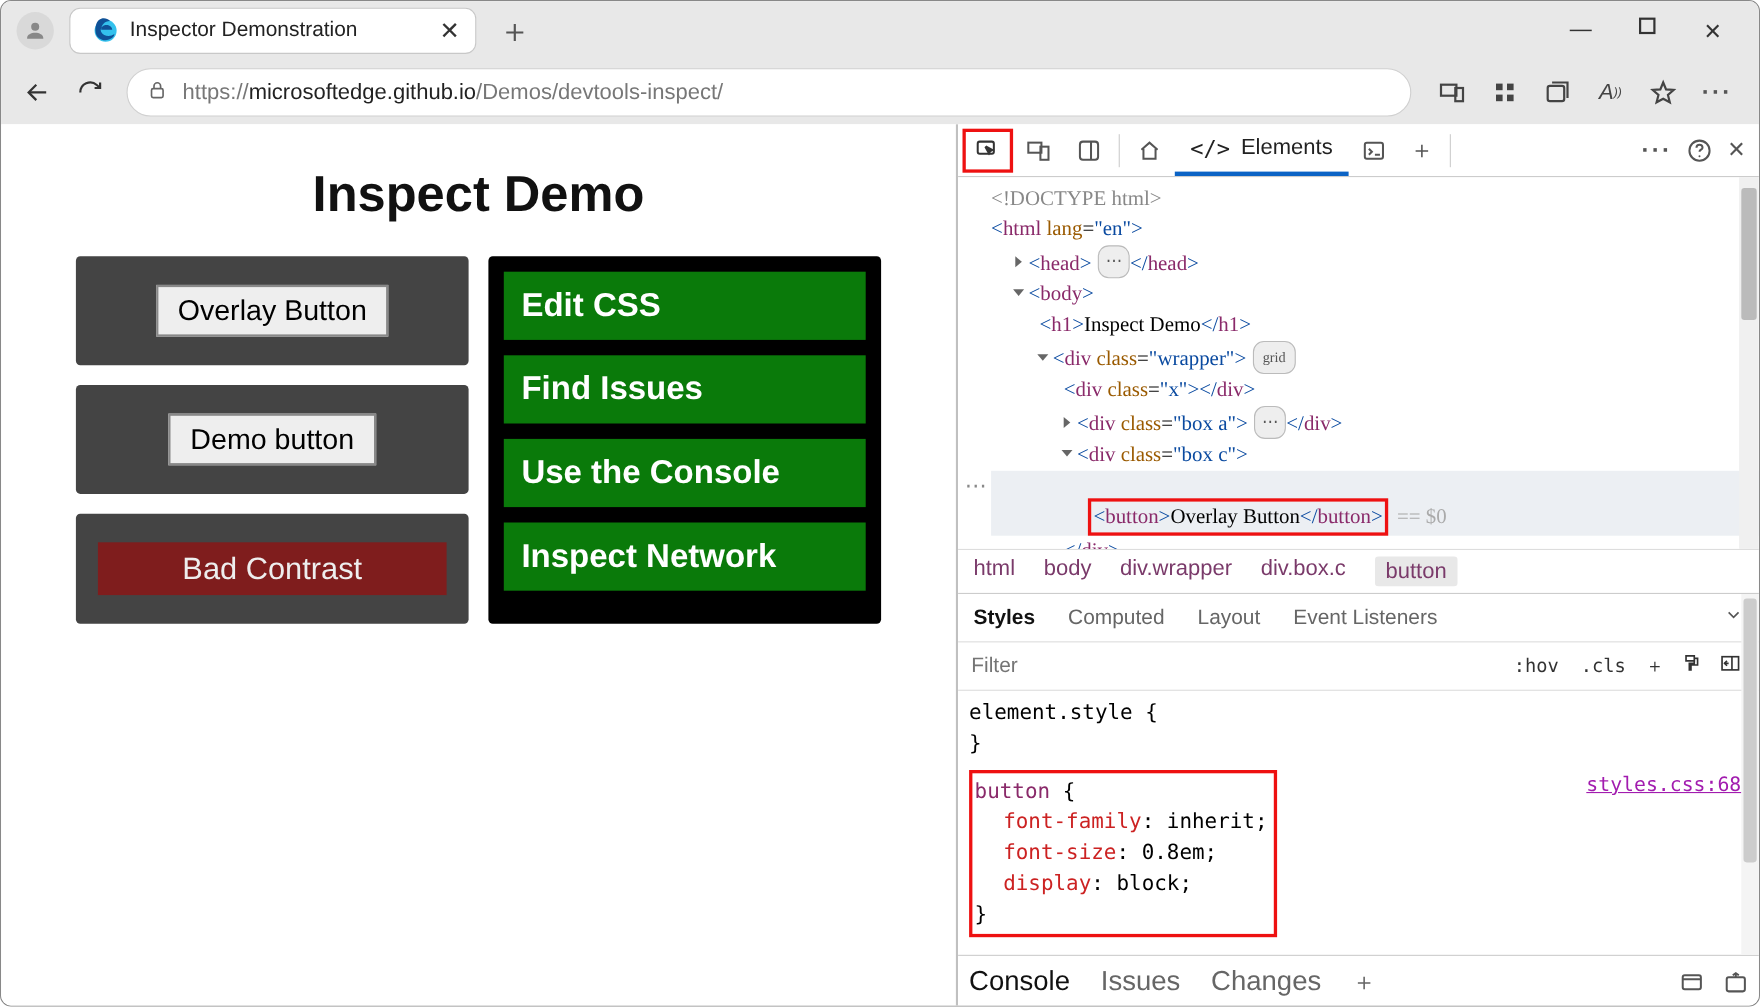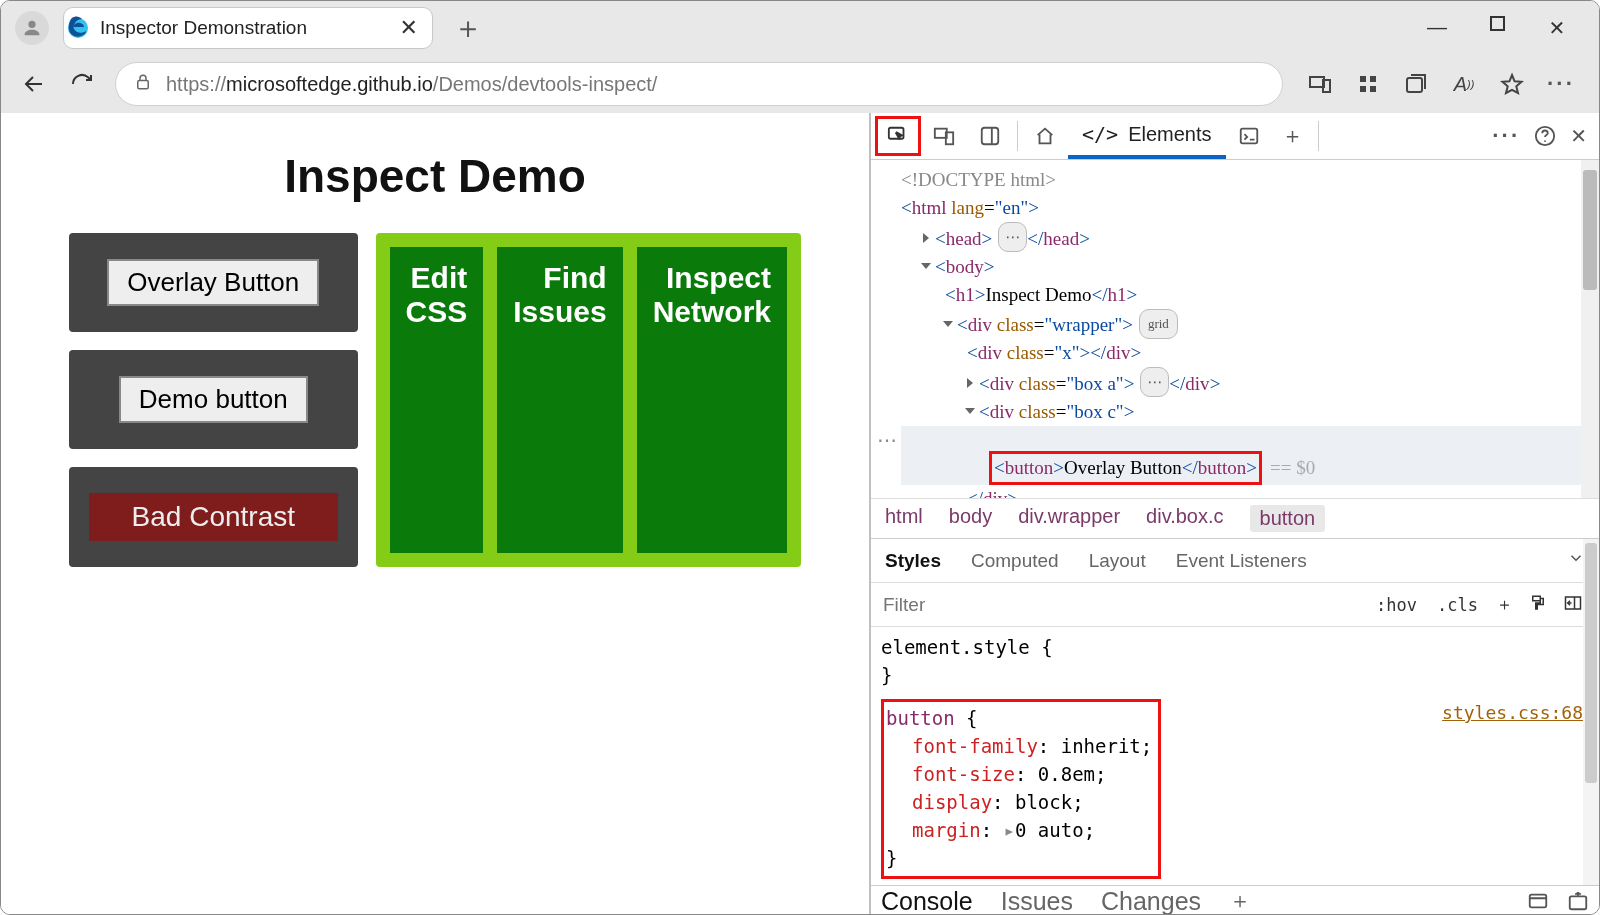--- a/index.html
+++ b/index.html
@@ -4,21 +4,21 @@
 <style>
   * { box-sizing: border-box; margin: 0; padding: 0; }
   html, body { width: 1600px; height: 915px; font-family: "Segoe UI", Arial, sans-serif; overflow: hidden; background: #fff; }
   body { border: 1px solid #888; border-radius: 10px; }
 
   
   .chrome { background: #e8e8e8; }
   .tabstrip { display:flex; align-items:center; height:54px; padding:0 8px; gap:14px; }
   .profile-circ { width:34px; height:34px; border-radius:50%; background:#d9d9d9; display:flex; align-items:center; justify-content:center; margin-left:6px;}
   .profile-circ svg { width:22px; height:22px; fill:#888;}
-  .tab { display:flex; align-items:center; background:#fff; border:1px solid #c8c8c8; border-radius:10px; height:42px; padding:0 14px 0 2px; gap:10px; width:370px; }
+  .tab { display:flex; align-items:center; background:#fff; border:1px solid #c8c8c8; border-radius:10px; height:42px; padding:0 14px 0 20px; gap:10px; width:370px; }
   .tab .edge-ico { width:24px; height:24px; }
   .tab .title { font-size:19px; color:#222; flex:1; white-space:nowrap; overflow:hidden;}
   .tab .close { font-size:22px; color:#333; cursor:pointer; }
   .new-tab-btn { font-size:30px; color:#555; cursor:pointer; padding:0 6px;}
   .spacer { flex:1; }
   .winctrl { display:flex; gap:40px; padding-right:24px;}
   .winctrl span { font-size:20px; color:#333; cursor:pointer; display:inline-flex; width:20px; justify-content:center;}
   .winctrl .sq { width:15px; height:15px; border:2px solid #333; display:inline-block;}
 
   .addrbar { display:flex; align-items:center; height:58px; padding:0 18px; gap:18px; }
@@ -35,21 +35,21 @@
 
   
   .content-wrap { display:flex; height: calc(915px - 112px); }
   .page { width:870px; background:#fff; padding:18px 12px; border-right:2px solid #c0c0c0;}
   .page h1 { text-align:center; font-size:46px; font-weight:800; color:#111; margin:18px 0 30px;}
   .demo-grid { display:grid; grid-template-columns: 1fr 1fr; gap:18px; padding:0 56px;}
   .col-left { display:flex; flex-direction:column; gap:18px;}
   .darkbox { background:#444; border-radius:4px; padding:26px 20px; text-align:center;}
   .darkbox button { font-family:inherit; font-size:26px; background:#eee; border:2px solid #888; padding:6px 18px; cursor:pointer;}
   .darkbox.bad button { background:#7f1d1d; color:#eee; border:none; width:100%; font-size:28px; padding:8px 0;}
-  .greencol { background:#84cc16; border-radius:4px; padding:14px; display:flex; flex-direction:row; gap:14px;text-align:right;}
+  .greencol { background:#000000; border-radius:4px; padding:14px; display:flex; flex-direction:column; gap:14px;}
   .greencol a { display:block; background:#0a7a0a; color:#fff; font-size:30px; font-weight:600; padding:14px 16px; text-decoration:none; cursor:pointer;}
 
   
   .devtools { flex:1; display:flex; flex-direction:column; background:#fff; position:relative;}
   .dt-tabs { display:flex; align-items:center; height:48px; border-bottom:1px solid #ccc; padding:0 4px;}
   .dt-tabs .tbtn { width:46px; height:40px; display:flex; align-items:center; justify-content:center; cursor:pointer; color:#555;}
   .dt-tabs .tbtn svg { width:22px; height:22px; }
   .dt-tabs .inspect-hl { border:3px solid #e11; }
   .dt-tabs .vdiv { width:1px; height:30px; background:#ccc; margin:0 4px;}
   .dt-tabs .eltab { display:flex; align-items:center; gap:10px; padding:0 14px; height:46px; border-bottom:4px solid #0b63c5; font-size:20px; color:#222;}
@@ -90,21 +90,21 @@
   .styles-tabs { display:flex; align-items:center; height:44px; gap:30px; padding:0 14px; border-bottom:1px solid #ddd;text-align:right;}
   .styles-tabs span { font-size:19px; color:#666; cursor:pointer;}
   .styles-tabs .sel { color:#111; font-weight:600;}
   .styles-tabs .expand { margin-left:auto; }
   .styles-toolbar { display:flex; align-items:center; height:44px; border-bottom:1px solid #ddd; padding-right:8px;}
   .styles-toolbar input { flex:1; border:none; outline:none; font-size:19px; padding:0 12px; background:transparent;}
   .styles-toolbar .tool { font-size:17px; padding:0 10px; font-family:Consolas,monospace; cursor:pointer; color:#333;}
   .styles-toolbar .ico { padding:0 8px;}
   .css-body { font-family:Consolas,monospace; font-size:19px; padding:6px 10px; line-height:28px;}
   .css-rule { margin-top:10px; position:relative;}
-  .css-rule .src { position:absolute; right:6px; top:0; color:#a16207; text-decoration:underline; font-size:18px; cursor:pointer;margin-left:14px;}
+  .css-rule .src { position:absolute; right:6px; top:0; color:#a21caf; text-decoration:underline; font-size:18px; cursor:pointer;margin-left:14px;}
   .css-rule .sel-t { color:#8a2a6a;}
   .css-rule .prop { color:#000; padding-left:26px;}
   .css-rule .prop .pn { color:#c22;}
   .css-rule .prop .pv { color:#000;}
   .redbox { border:3px solid #e11; padding:2px 4px 4px 2px; display:inline-block; width:280px;}
   .styles-scroll { position:absolute; right:0; top:0; width:16px; height:100%; background:#f4f4f4;}
   .styles-scroll .thumb { position:absolute; top:4px; width:12px; left:2px; height:240px; background:#ccc; border-radius:3px;}
 
   
   .drawer { height:48px; border-top:1px solid #ccc; display:flex; align-items:center; padding:0 10px; gap:28px;}
@@ -210,20 +210,21 @@
         <div class="darkbox">
           <button>Demo button</button>
         </div>
         <div class="darkbox bad">
           <button>Bad Contrast</button>
         </div>
       </div>
       <div class="greencol">
         <a>Edit CSS</a>
         <a>Find Issues</a>
+        <a>Use the Console</a>
         <a>Inspect Network</a>
       </div>
     </div>
   </div>
 
   <div class="devtools">
 
     <div class="dt-tabs">
       <div class="tbtn inspect-hl">
         <svg viewBox="0 0 24 24" fill="none" stroke="#333" stroke-width="2">
@@ -336,21 +337,20 @@
           <span>element.style {</span><br>
           <span>}</span>
         </div>
         <div class="css-rule">
           <span class="src">styles.css:68</span>
           <div class="redbox">
             <span class="sel-t">button</span> {<br>
             <div class="prop"><span class="pn">font-family</span>: <span class="pv">inherit</span>;</div>
             <div class="prop"><span class="pn">font-size</span>: <span class="pv">0.8em</span>;</div>
             <div class="prop"><span class="pn">display</span>: <span class="pv">block</span>;</div>
-            <div class="prop"><span class="pn">margin</span>: <span style="color:#888">▸</span><span class="pv">0 auto</span>;</div>
             }
           </div>
         </div>
       </div>
       <div class="styles-scroll">
           <div class="thumb"></div>
         </div>
     </div>
 
     <div class="drawer">

